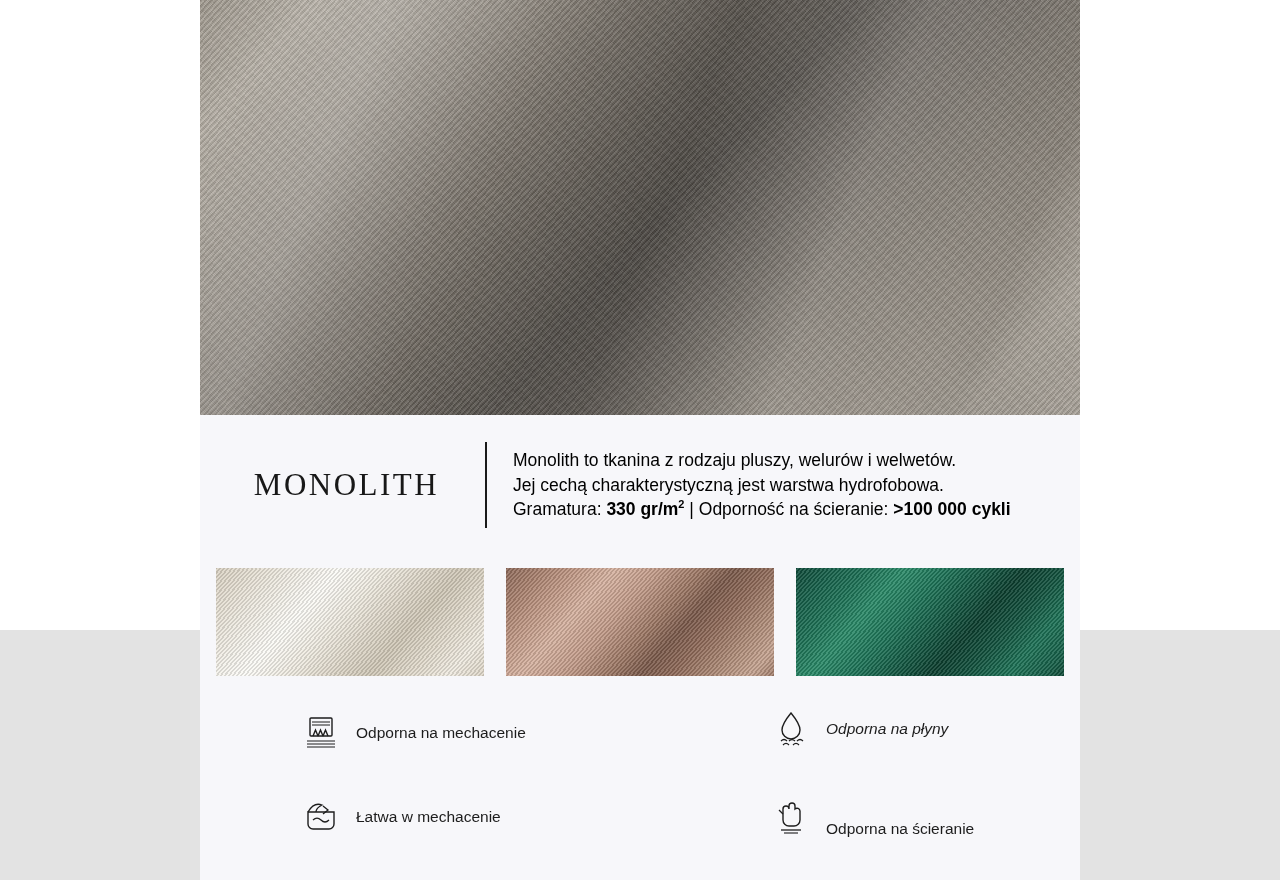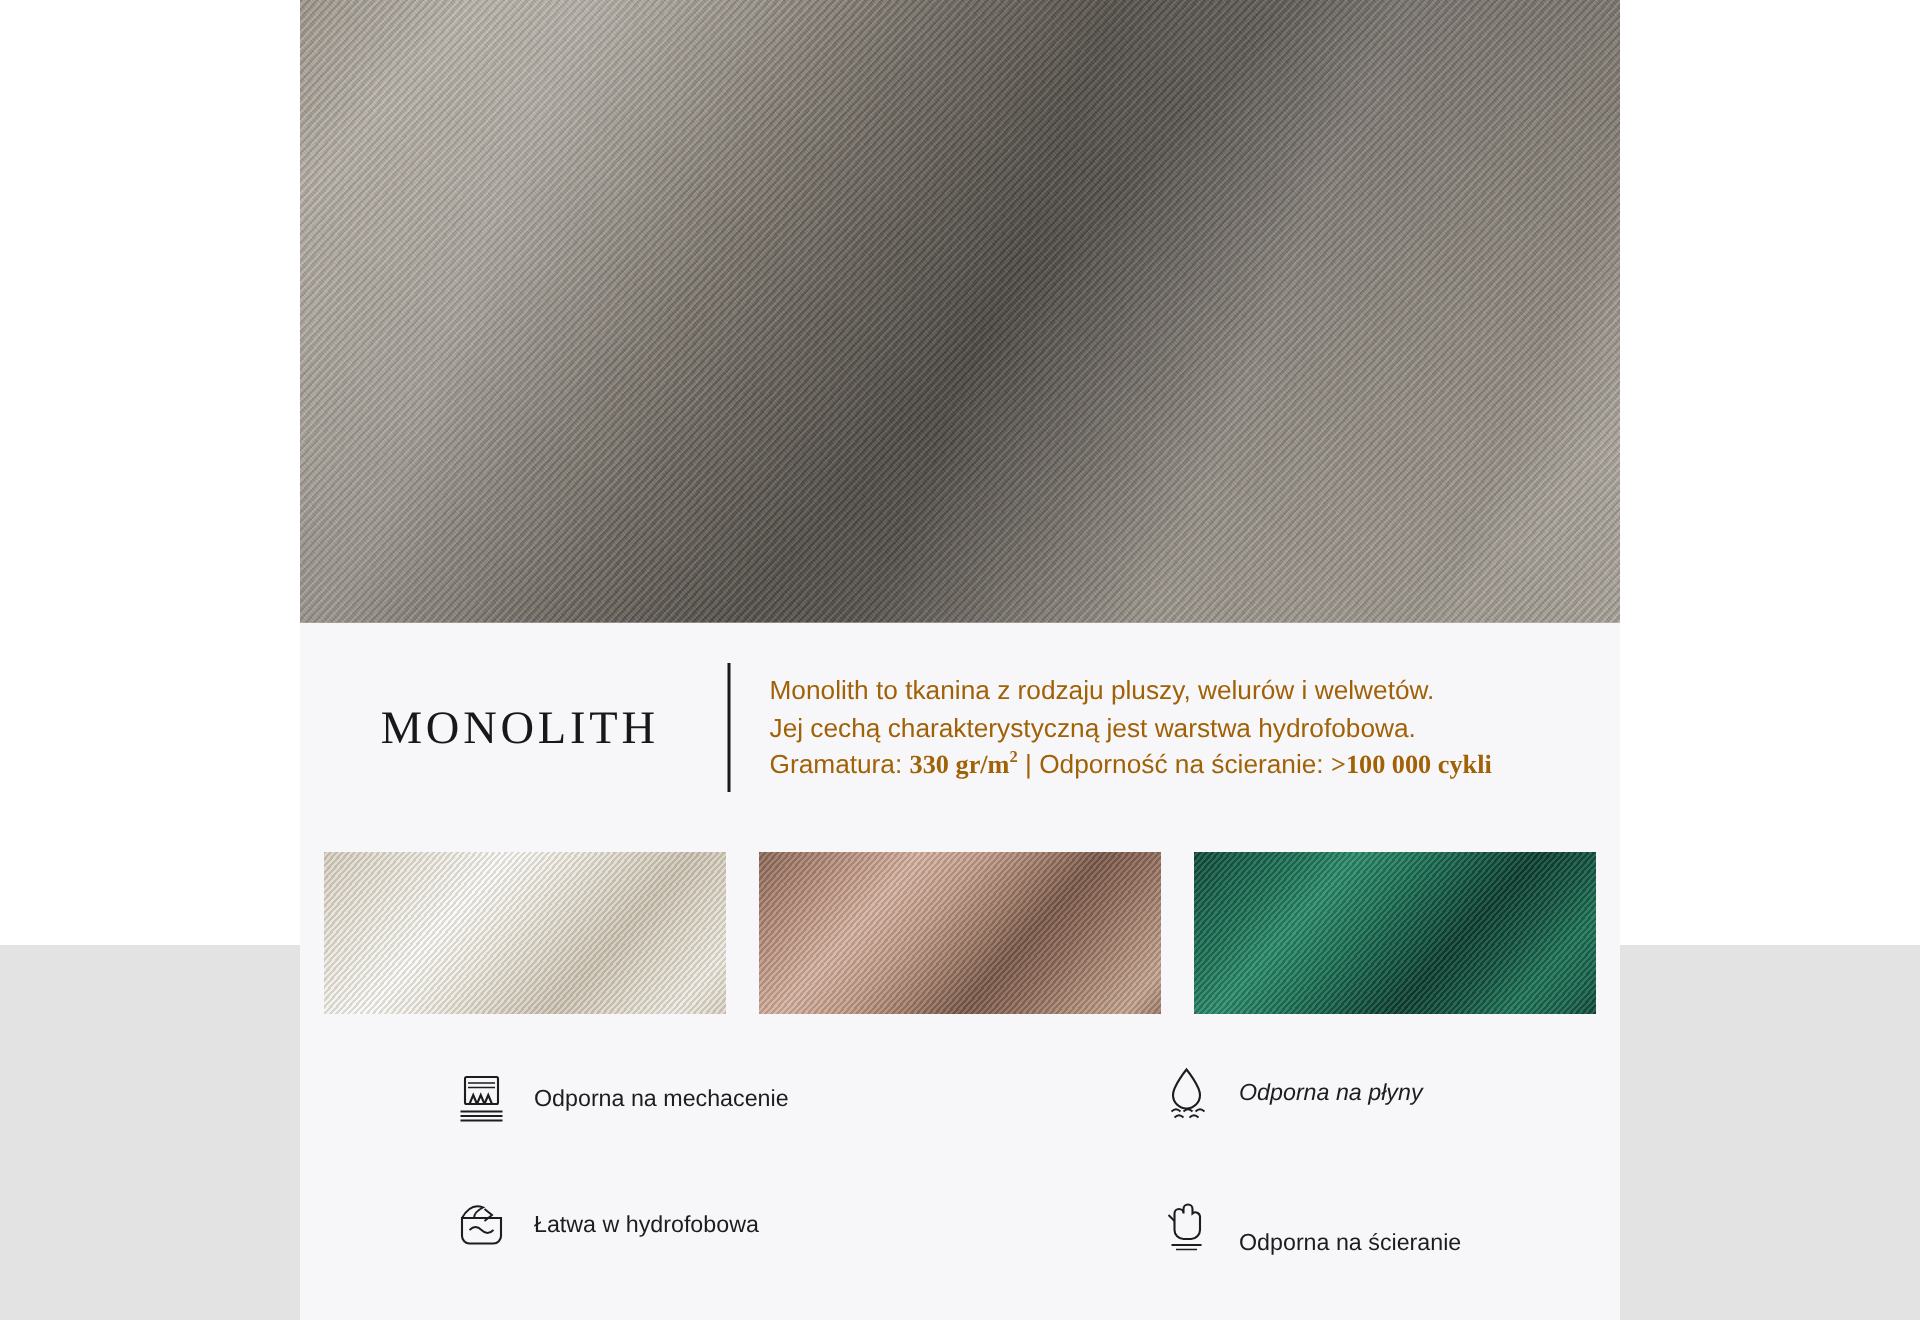--- a/index.html
+++ b/index.html
@@ -122,24 +122,24 @@
   }
   .divider {
     width: 2px;
     height: 86px;
     background: #1a1a1a;
     margin-right: 26px;
   }
   .desc {
     font-size: 17.5px;
     line-height: 1.42;
-    color: #a16207;
+    color: #000000;
   }
   .desc .line { white-space: nowrap; }
-  .desc b { font-weight: bold; font-family: Liberation Serif, serif; }
+  .desc b { font-weight: bold; }
   .sup { font-size: 11px; vertical-align: super; }
 
   
   .swatches {
     position: absolute;
     left: 216px;
     top: 568px;
     width: 848px;
     height: 108px;
     display: flex;
@@ -261,21 +261,21 @@
 
     <div class="feature f-1">
       <span class="f-icon">
         <svg width="34" height="34" viewBox="0 0 34 34" fill="none" stroke="#1d1d1d" stroke-width="1.4">
           <path d="M4 12 h26 v12 a5 5 0 0 1 -5 5 h-16 a5 5 0 0 1 -5 -5 z"></path>
           <path d="M4 12 c4 -7 9 -9 14 -7 c-4 2 -6 4 -6 7" stroke-width="1.3"></path>
           <path d="M19 6 l5 4 -5 4" stroke-width="1.3"></path>
           <path d="M9 20 q4 -4 8 0 q4 4 8 0" stroke-width="1.2"></path>
         </svg>
       </span>
-      <span class="f-label">Łatwa w hydrofobowa</span>
+      <span class="f-label">Łatwa w mechacenie</span>
     </div>
 
     <div class="feature f-2">
       <span class="f-icon">
         <svg width="30" height="38" viewBox="0 0 30 38" fill="none" stroke="#1d1d1d" stroke-width="1.4">
           <path d="M15 3 C15 3 6 14 6 20 a9 9 0 0 0 18 0 C24 14 15 3 15 3 z"></path>
           <path d="M5 31 q3 -3 6 0 M13 31 q3 -3 6 0 M21 31 q3 -3 6 0" stroke-width="1.2"></path>
           <path d="M7 35 q3 -3 6 0 M17 35 q3 -3 6 0" stroke-width="1.2"></path>
         </svg>
       </span>

